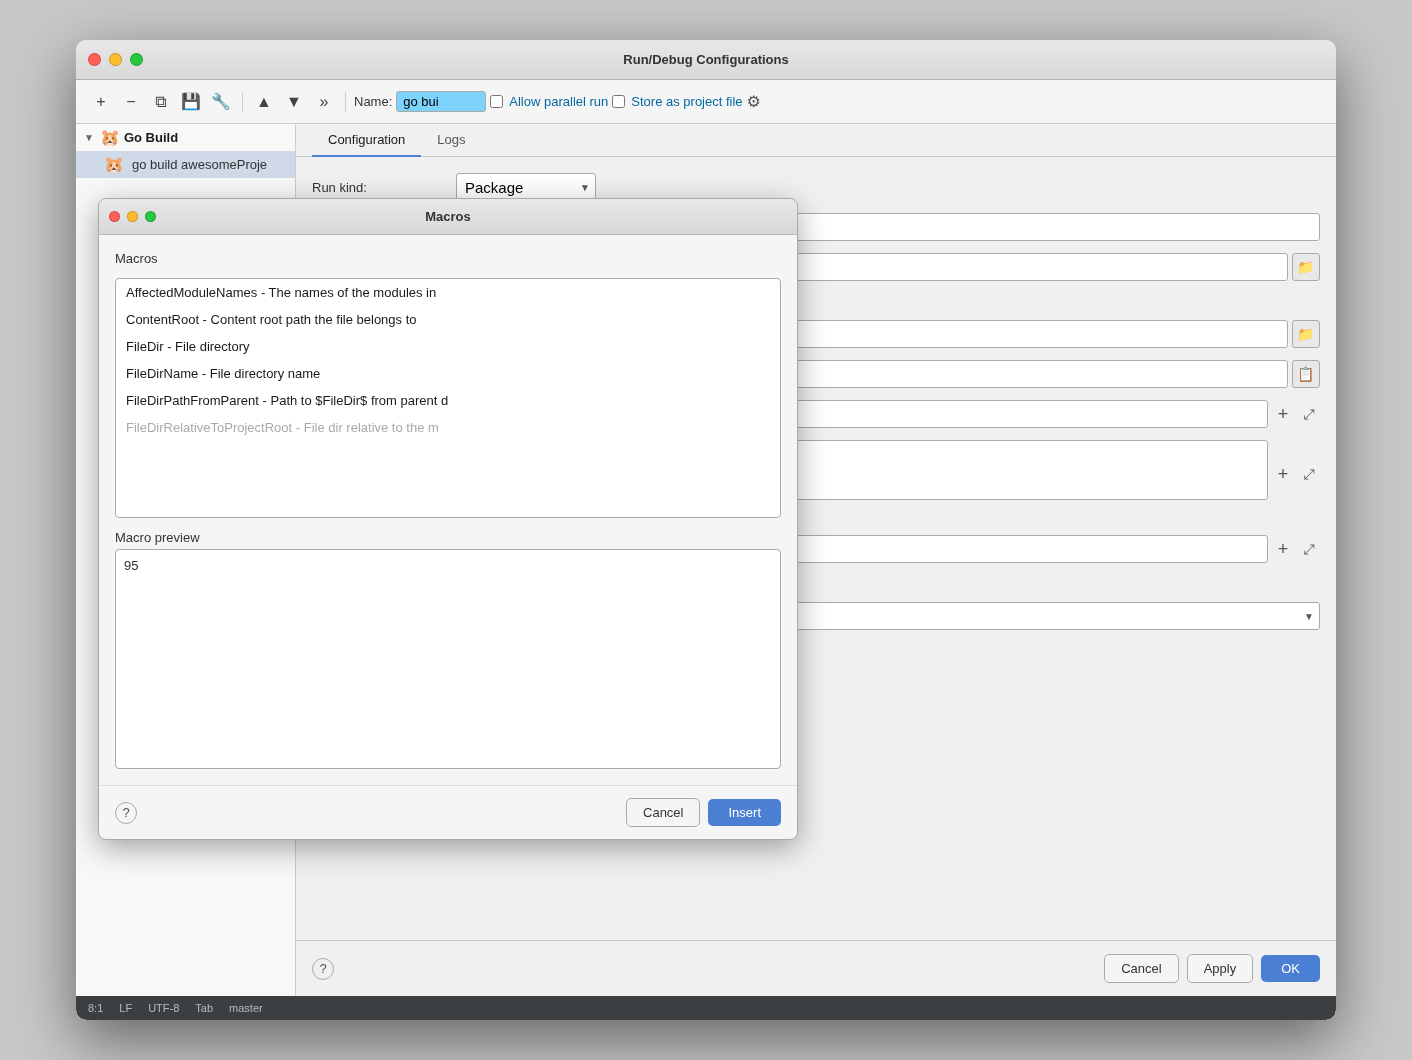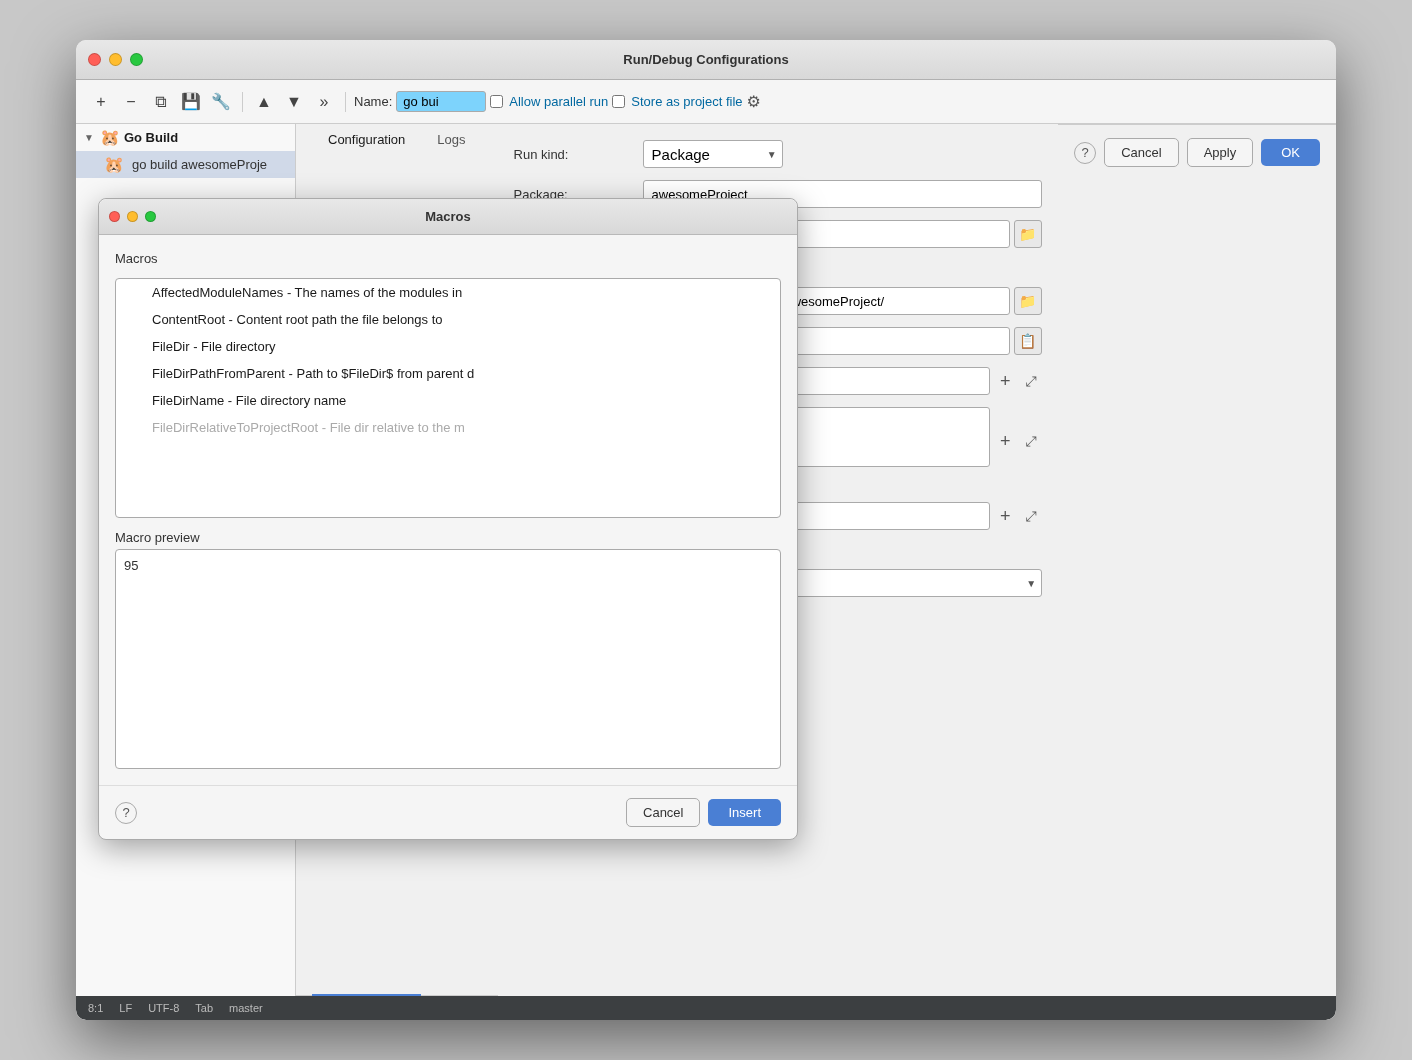--- a/index.html
+++ b/index.html
@@ -142,21 +142,21 @@
       font-size: 10px;
     }
     .sidebar-icon { font-size: 16px; }
     .sidebar-label { font-size: 13px; font-weight: 600; color: #1a1a1a; }
     .sidebar-sublabel { font-size: 13px; color: #333; margin-left: 28px; }
 
     
     .main-panel {
       flex: 1;
       display: flex;
-      flex-direction: row;
+      flex-direction: column;
       overflow: hidden;
       background: #f0f0f0;
     }
 
     
     .tabs {
       display: flex;
       border-bottom: 1px solid #ccc;
       background: #f0f0f0;
       padding: 0 16px;
@@ -181,21 +181,21 @@
       flex: 1;
       padding: 16px;
       overflow-y: auto;
     }
 
     
     .form-row {
       display: flex;
       align-items: center;
       margin-bottom: 12px;
-      gap: 9px;
+      gap: 24px;
     }
     .form-label {
       font-size: 13px;
       color: #333;
       min-width: 120px;
     }
     .form-input {
       flex: 1;
       border: 1px solid #aaa;
       border-radius: 3px;
@@ -411,21 +411,20 @@
       font-weight: 500;
       color: #333;
     }
     .macros-list-container {
       border: 1px solid #aaa;
       border-radius: 4px;
       background: white;
       height: 240px;
       overflow-y: scroll;
       position: relative;
-      padding-left: 26px;
     }
     .macros-list-item {
       padding: 6px 10px;
       font-size: 13px;
       color: #1a1a1a;
       cursor: pointer;
       border-bottom: none;
       white-space: nowrap;
       overflow: hidden;
       text-overflow: ellipsis;
@@ -659,22 +658,22 @@
     </div>
 
     <div class="macros-content">
 
       <span class="macros-label">Macros</span>
 
       <div class="macros-list-container">
         <div class="macros-list-item">AffectedModuleNames - The names of the modules in</div>
         <div class="macros-list-item">ContentRoot - Content root path the file belongs to</div>
         <div class="macros-list-item">FileDir - File directory</div>
+        <div class="macros-list-item">FileDirName - File directory name</div>
         <div class="macros-list-item">FileDirPathFromParent - Path to $FileDir$ from parent d</div>
-        <div class="macros-list-item">FileDirName - File directory name</div>
         <div class="macros-list-item" style="color:#aaa;">FileDirRelativeToProjectRoot - File dir relative to the m</div>
       </div>
 
       <div>
         <div class="macros-preview-label">Macro preview</div>
         <div class="macros-preview-box">
           <span>95</span>
         </div>
       </div>
 

